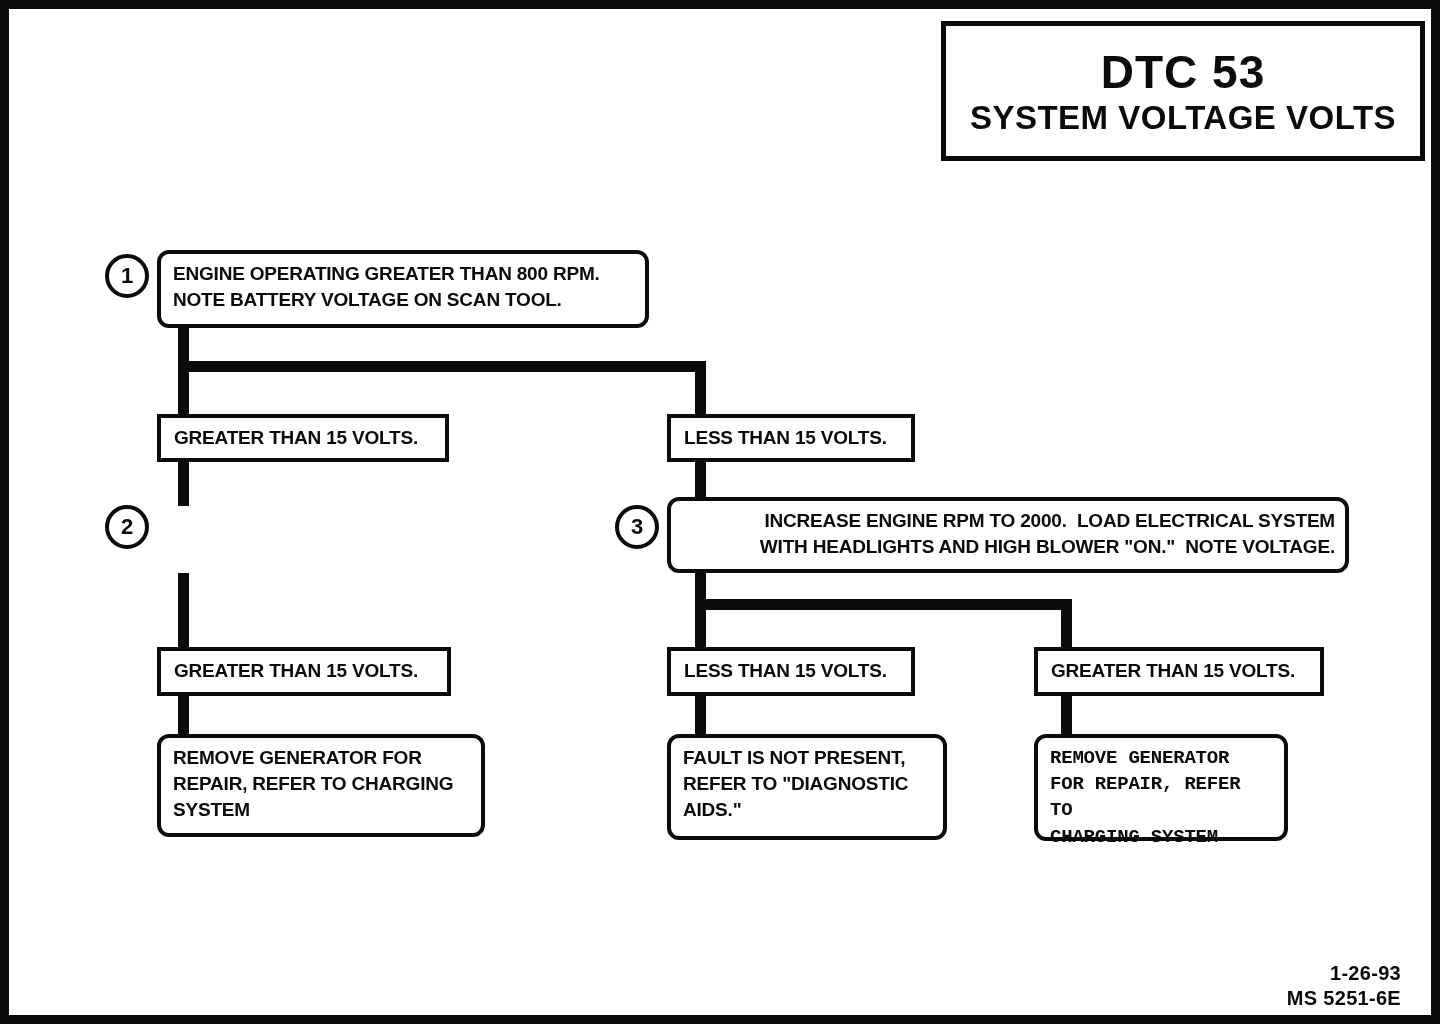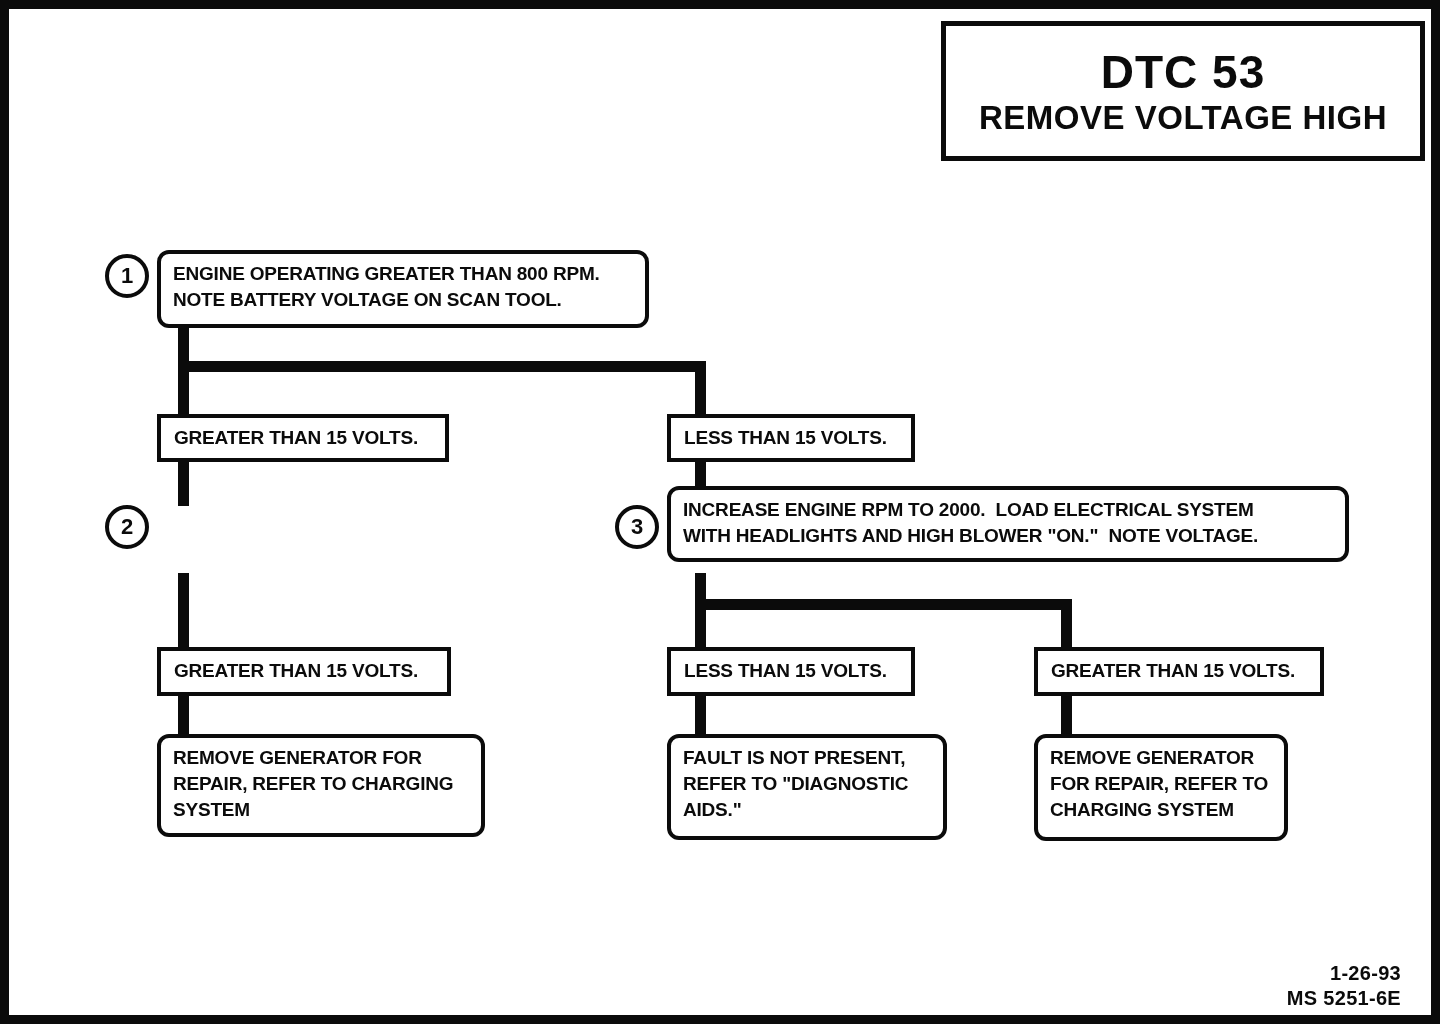--- a/index.html
+++ b/index.html
@@ -75,21 +75,21 @@
     letter-spacing:0.3px;
   }
 </style>
 </head>
 <body>
 
 <div class="page">
 
   <div class="title-box">
     <div class="title-code">DTC 53</div>
-    <div class="title-name">REMOVE VOLTAGE HIGH</div>
+    <div class="title-name">SYSTEM VOLTAGE VOLTS</div>
   </div>
 
   <div class="conn" style="left:169px; top:315px; width:11px; height:95px;"></div>
   <div class="conn" style="left:169px; top:352px; width:528px; height:11px;"></div>
   <div class="conn" style="left:686px; top:352px; width:11px; height:58px;"></div>
 
   <div class="conn" style="left:169px; top:449px; width:11px; height:48px;"></div>
   <div class="conn" style="left:686px; top:449px; width:11px; height:48px;"></div>
 
   <div class="conn" style="left:169px; top:564px; width:11px; height:79px;"></div>
@@ -110,34 +110,34 @@
   <div class="node label" style="left:148px; top:405px; width:292px; height:48px;">GREATER THAN 15 VOLTS.</div>
   <div class="node label" style="left:658px; top:405px; width:248px; height:48px;">LESS THAN 15 VOLTS.</div>
 
   <div class="circle" style="left:96px; top:496px;">
     <span>2</span>
   </div>
 
   <div class="circle" style="left:606px; top:496px;">
     <span>3</span>
   </div>
-  <div class="node action" style="left:658px; top:477px; width:682px; height:76px;">INCREASE ENGINE RPM TO 2000.  LOAD ELECTRICAL SYSTEM
+  <div class="node action" style="left:658px; top:488px; width:682px; height:76px;text-align:right;">INCREASE ENGINE RPM TO 2000.  LOAD ELECTRICAL SYSTEM
 WITH HEADLIGHTS AND HIGH BLOWER "ON."  NOTE VOLTAGE.</div>
 
   <div class="node label" style="left:148px; top:638px; width:294px; height:49px;">GREATER THAN 15 VOLTS.</div>
   <div class="node label" style="left:658px; top:638px; width:248px; height:49px;">LESS THAN 15 VOLTS.</div>
   <div class="node label" style="left:1025px; top:638px; width:290px; height:49px;">GREATER THAN 15 VOLTS.</div>
 
   <div class="node action" style="left:148px; top:725px; width:328px; height:103px;">REMOVE GENERATOR FOR
 REPAIR, REFER TO CHARGING
 SYSTEM</div>
   <div class="node action" style="left:658px; top:725px; width:280px; height:106px;">FAULT IS NOT PRESENT,
 REFER TO "DIAGNOSTIC
 AIDS."</div>
-  <div class="node action" style="left:1025px; top:725px; width:254px; height:107px;">REMOVE GENERATOR
+  <div class="node action" style="left:1025px; top:725px; width:254px; height:107px;font-family:Liberation Mono, monospace;">REMOVE GENERATOR
 FOR REPAIR, REFER TO
 CHARGING SYSTEM</div>
 
   <div class="footer">
     <div>1-26-93</div>
     <div>MS 5251-6E</div>
   </div>
 
 </div>
 

